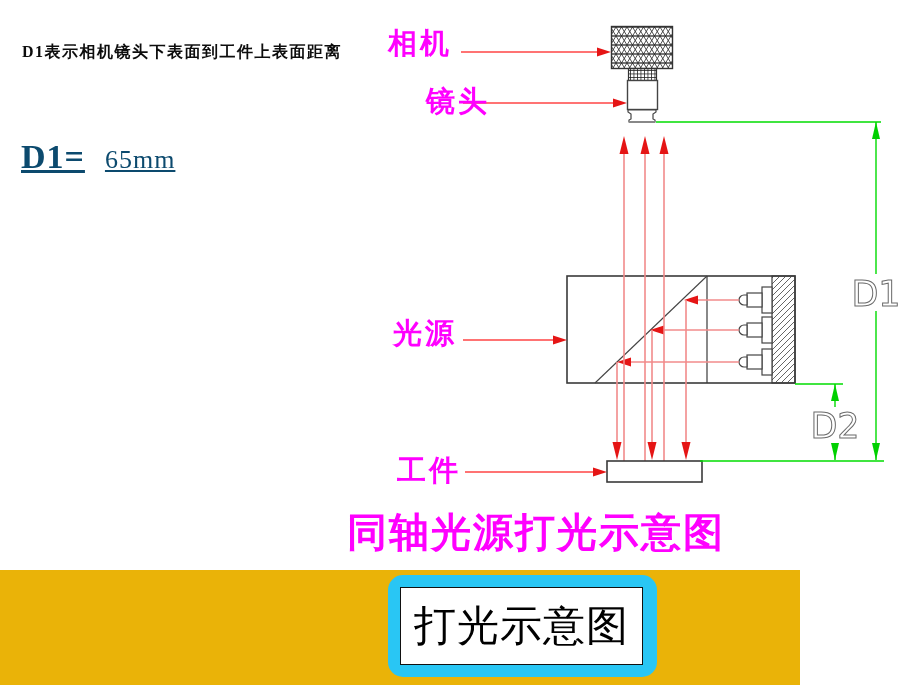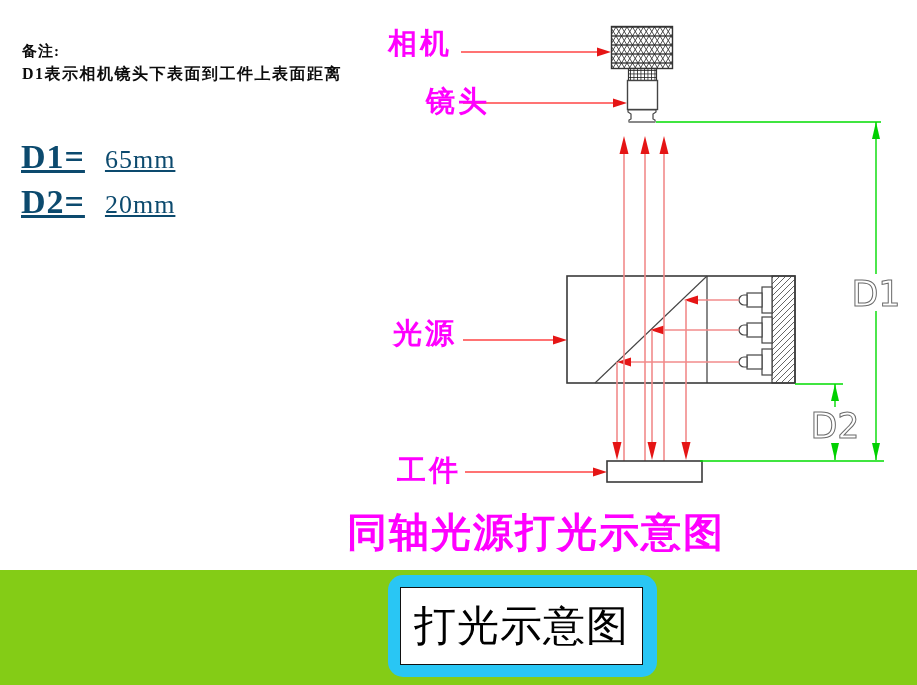--- a/index.html
+++ b/index.html
@@ -21,21 +21,21 @@
   .part-label{position:absolute;color:#ff00ff;font-weight:bold;font-size:29px;
     letter-spacing:3px;line-height:30px;white-space:nowrap;}
   #label-camera{left:388px;top:28px;}
   #label-lens{left:396px;top:86px;margin-left:30px;}
   #label-light{left:393px;top:318px;}
   #label-workpiece{left:397px;top:455px;}
 
   .diagram-title{position:absolute;left:347px;top:505px;color:#ff00ff;
     font-weight:bold;font-size:40px;letter-spacing:2px;white-space:nowrap;text-align:center;}
 
-  .footer-bar{position:absolute;left:0;top:570px;width:917px;height:115px;background:#84cc16;}
+  .footer-bar{position:absolute;left:0;top:570px;width:800px;height:115px;background:#eab308;}
   .footer-btn{position:absolute;left:388px;top:5px;width:269px;height:102px;
     background:#29c6f4;border-radius:15px;box-sizing:border-box;cursor:pointer;}
   .footer-btn-inner{position:absolute;left:12px;top:12px;right:14px;bottom:12px;
     background:#ffffff;border:1px solid #111;display:flex;align-items:center;justify-content:center;}
   .footer-btn-text{font-size:42px;color:#000;letter-spacing:1px;white-space:nowrap;}
 </style>
 </head>
 <body>
 
 <div id="stage">
@@ -137,32 +137,27 @@
       <polygon points="835,460 831,443 839,443"></polygon>
     </g>
 
     <rect x="856" y="274" width="40" height="37" fill="#fff"></rect>
     <text x="876" y="306" text-anchor="middle" font-size="35" fill="none" stroke="#6b6b6b" stroke-width="1" font-family="&quot;DejaVu Sans&quot;, sans-serif">D1</text>
     <rect x="815" y="407" width="40" height="36" fill="#fff"></rect>
     <text x="835" y="438" text-anchor="middle" font-size="35" fill="none" stroke="#6b6b6b" stroke-width="1" font-family="&quot;DejaVu Sans&quot;, sans-serif">D2</text>
   </svg>
 
   <div class="note-block">
-    <div class="note-title">备注:</div>
     <div class="note-line">D1表示相机镜头下表面到工件上表面距离</div>
   </div>
 
   <div class="dim-block">
     <div class="dim-row">
       <span class="dim-name">D1=</span>
       <span class="dim-value">65mm</span>
-    </div>
-    <div class="dim-row">
-      <span class="dim-name">D2=</span>
-      <span class="dim-value">20mm</span>
     </div>
   </div>
 
   <div class="part-label" id="label-camera">相机</div>
   <div class="part-label" id="label-lens">镜头</div>
   <div class="part-label" id="label-light">光源</div>
   <div class="part-label" id="label-workpiece">工件</div>
 
   <div class="diagram-title">同轴光源打光示意图</div>
 

